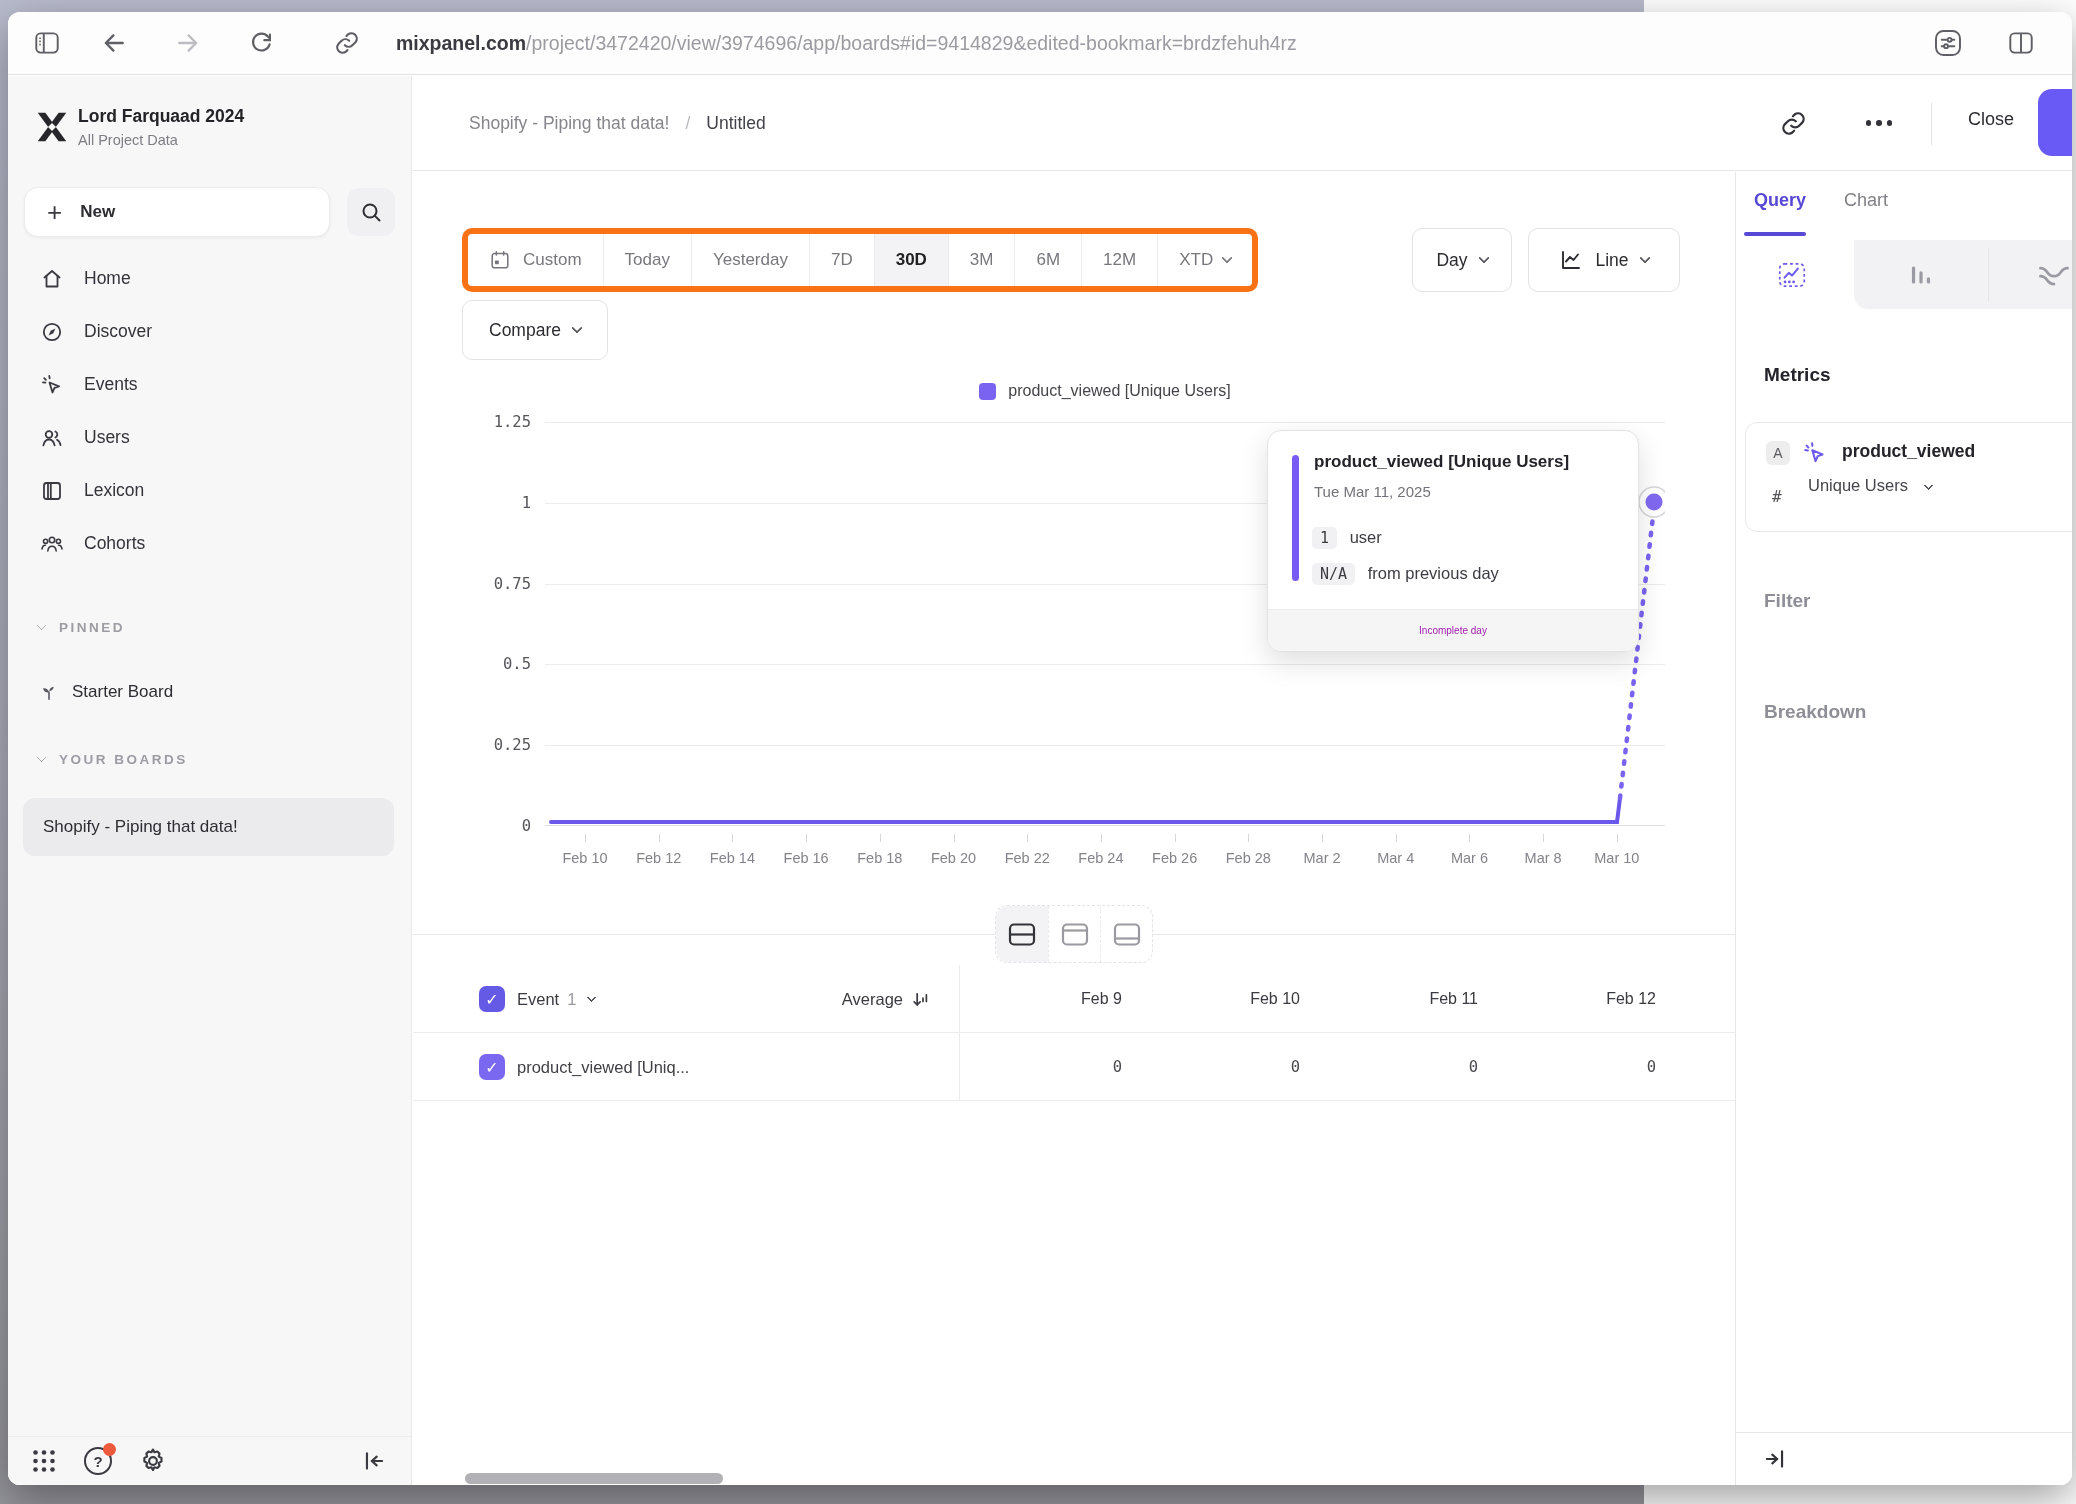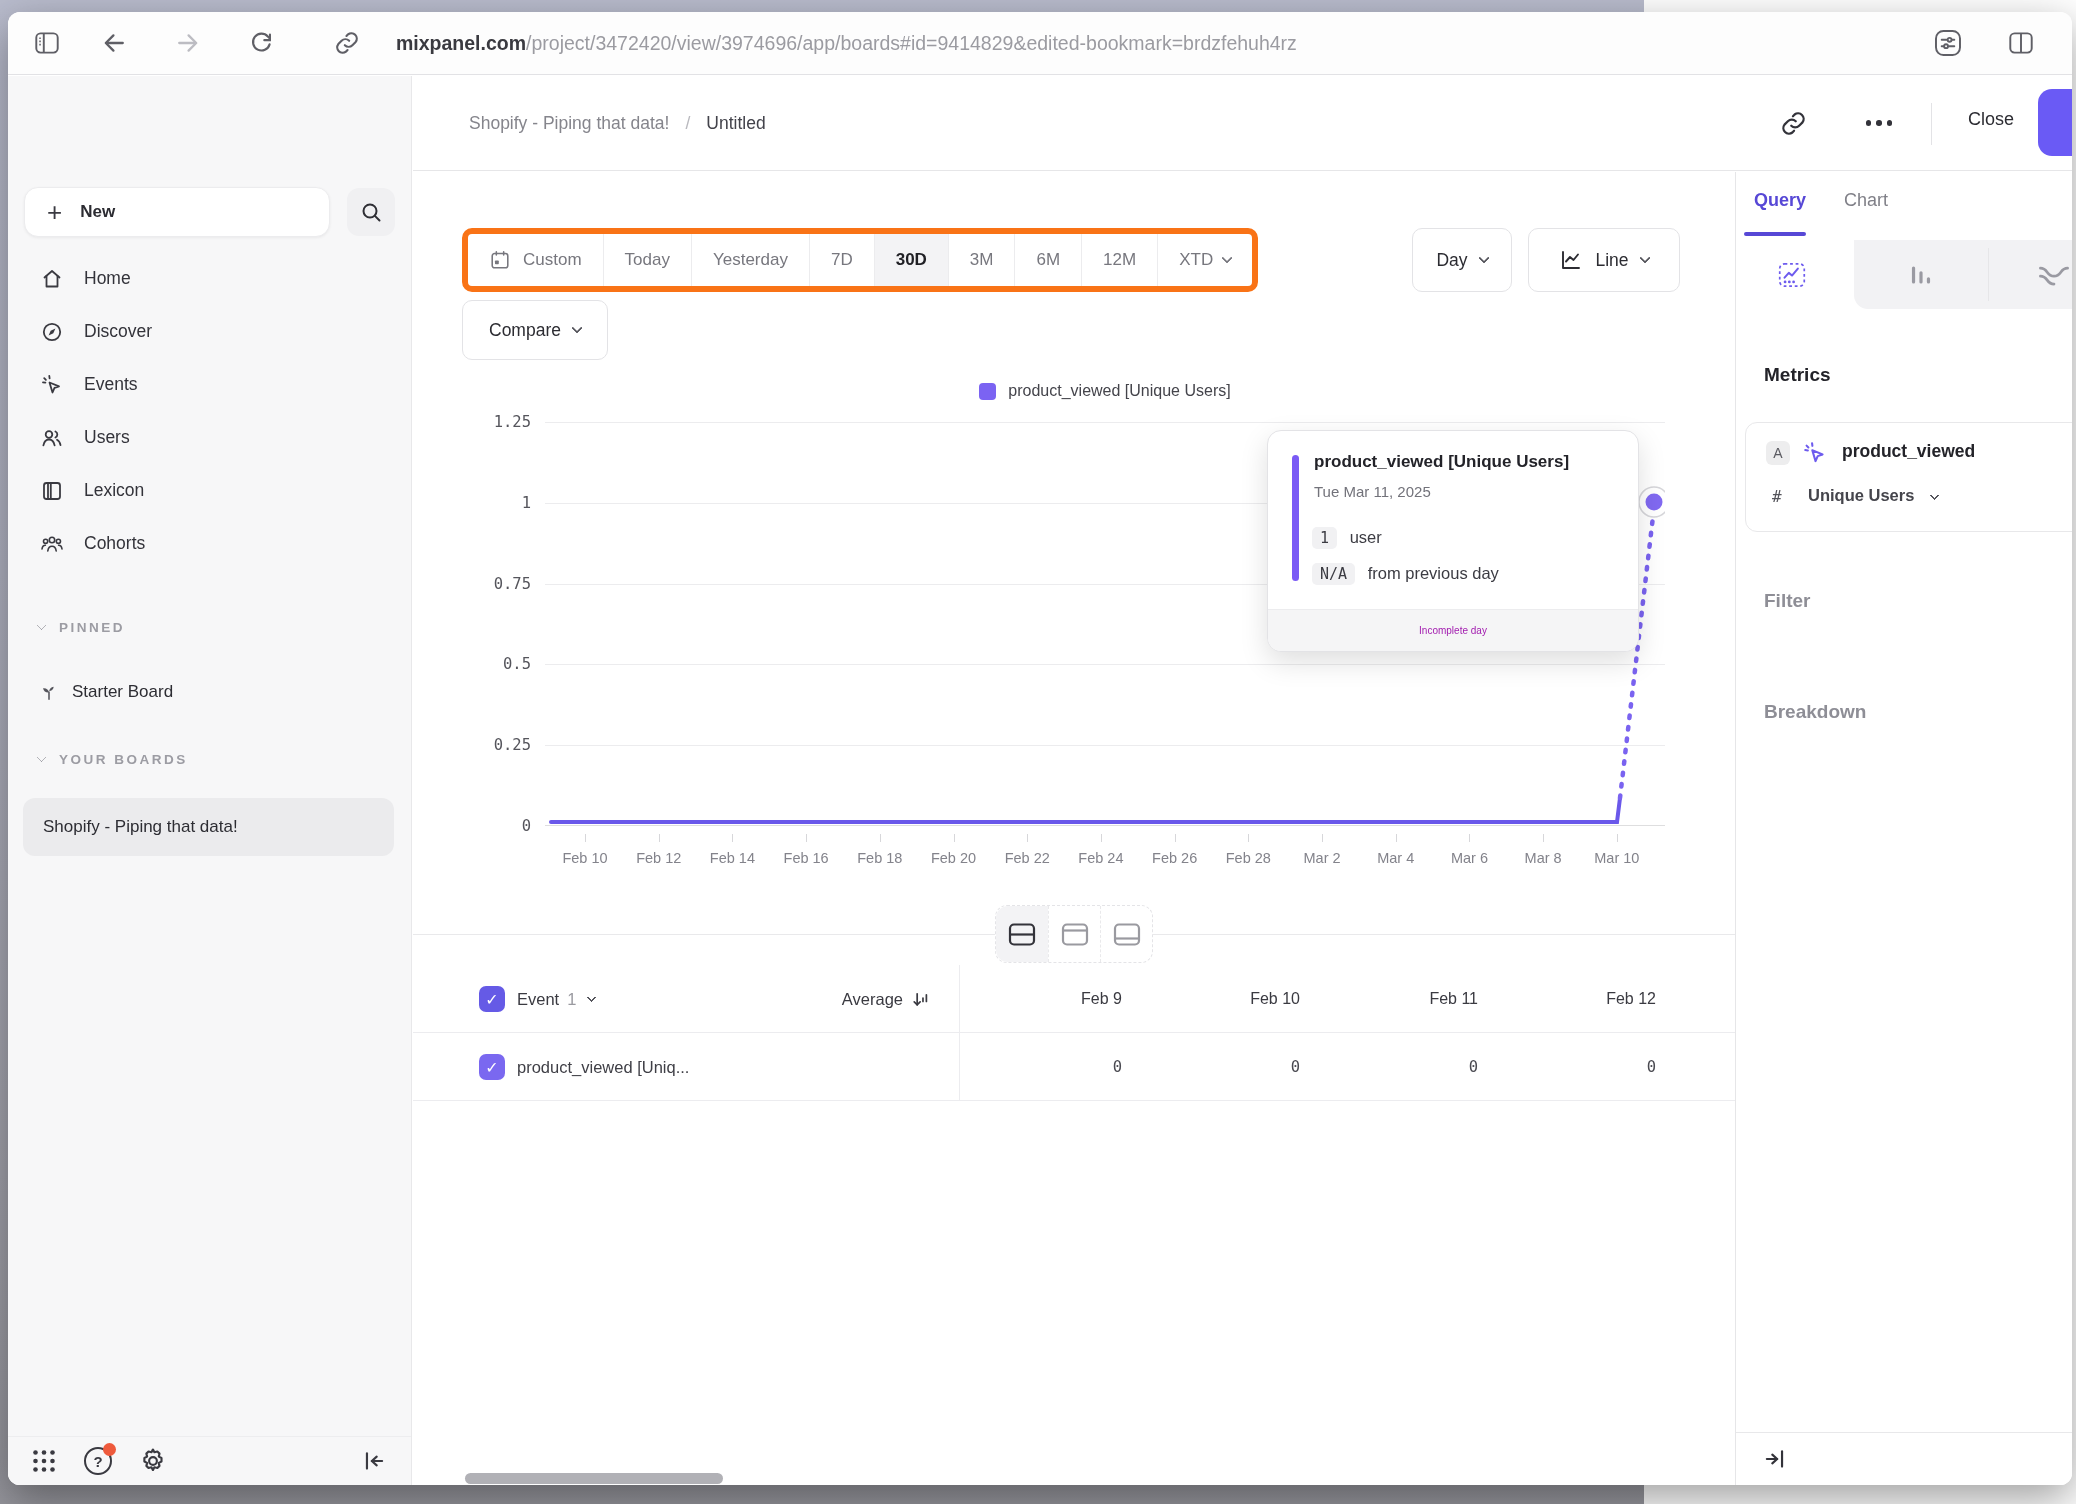--- a/index.html
+++ b/index.html
@@ -165,21 +165,21 @@
   .icostrip .vdiv{position:absolute;left:252px;top:8px;bottom:8px;width:1px;background:#e6e6e8;}
   .stripico{position:absolute;top:50%;transform:translate(-50%,-50%);cursor:pointer;}
   .metrics-h{position:absolute;left:28px;top:192px;font-size:19px;font-weight:700;color:#232329;}
   .mcard{position:absolute;left:9px;right:-20px;top:250px;height:110px;background:#fff;border:1px solid #e8e8ea;
     border-radius:12px;}
   .mchip{position:absolute;left:20px;top:18px;width:24px;height:24px;background:#ededee;border-radius:6px;
     display:flex;align-items:center;justify-content:center;font-size:14px;color:#5a5a61;}
   .mevico{position:absolute;left:56px;top:17px;color:#6d5bee;}
   .mname{position:absolute;left:96px;top:18px;font-size:17.5px;font-weight:700;color:#232329;cursor:pointer;}
   .mop{position:absolute;left:26px;top:64px;font-size:16px;color:#55555c;}
-  .mmeasure{position:absolute;left:62px;top:63px;font-size:16.5px;color:#45454c;cursor:pointer;font-weight:bold;}
+  .mmeasure{position:absolute;left:62px;top:53px;font-size:16.5px;color:#45454c;cursor:pointer;}
   .mmeasure .ch{width:7px;height:7px;margin-left:12px;color:#55555c;}
   .filter-h{position:absolute;left:28px;top:418px;font-size:19px;font-weight:700;color:#8e8e96;}
   .breakdown-h{position:absolute;left:28px;top:529px;font-size:19px;font-weight:700;color:#8e8e96;}
   .qbottom{position:absolute;left:0;right:0;bottom:0;height:53px;border-top:1px solid #e8e8ea;display:flex;align-items:center;}
   .collapse-r{margin-left:26px;color:#33333a;cursor:pointer;}
 </style>
 </head>
 <body>
 
 <div id="desktop">
@@ -230,20 +230,34 @@
       <svg width="30" height="30" viewBox="0 0 28 28" fill="none" stroke="currentColor" stroke-width="1.8">
             <rect x="4" y="5" width="20" height="18" rx="4"></rect>
             <path d="M14 5v18"></path>
           </svg>
     </span>
   </div>
 
   <div class="app">
 
     <div class="sidebar">
+      <div class="ws">
+        <span class="logo">
+          <svg width="38" height="38" viewBox="0 0 40 40">
+                <g fill="#26262b">
+                  <polygon points="5,5 13,5 35,35 27,35"></polygon>
+                  <polygon points="27,5 35,5 13,35 5,35"></polygon>
+                </g>
+                <rect x="17" y="17" width="6" height="6" fill="#f7f7f8" transform="rotate(45 20 20)"></rect>
+              </svg>
+        </span>
+        <div class="ws-name">Lord Farquaad 2024</div>
+        <div class="ws-sub">All Project Data</div>
+
+      </div>
 
       <div class="newbtn">
         <span class="plus">+</span>
         <span class="nlabel">New</span>
       </div>
       <div class="searchbtn">
         <span>
           <svg width="24" height="24" viewBox="0 0 24 24" fill="none" stroke="currentColor" stroke-width="2">
                 <circle cx="11" cy="11" r="6.5"></circle>
                 <path d="M15.9 15.9L20.5 20.5" stroke-linecap="round"></path>

